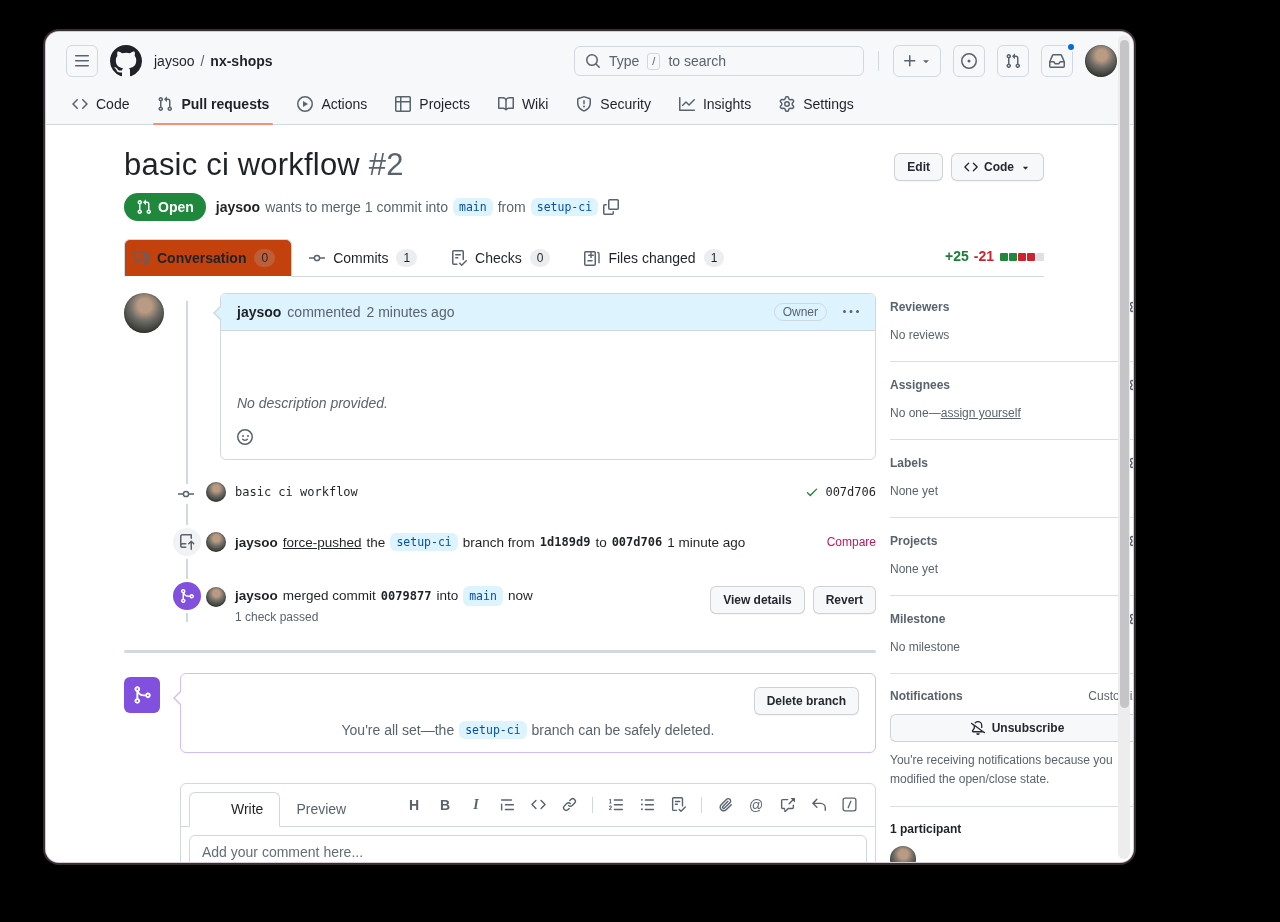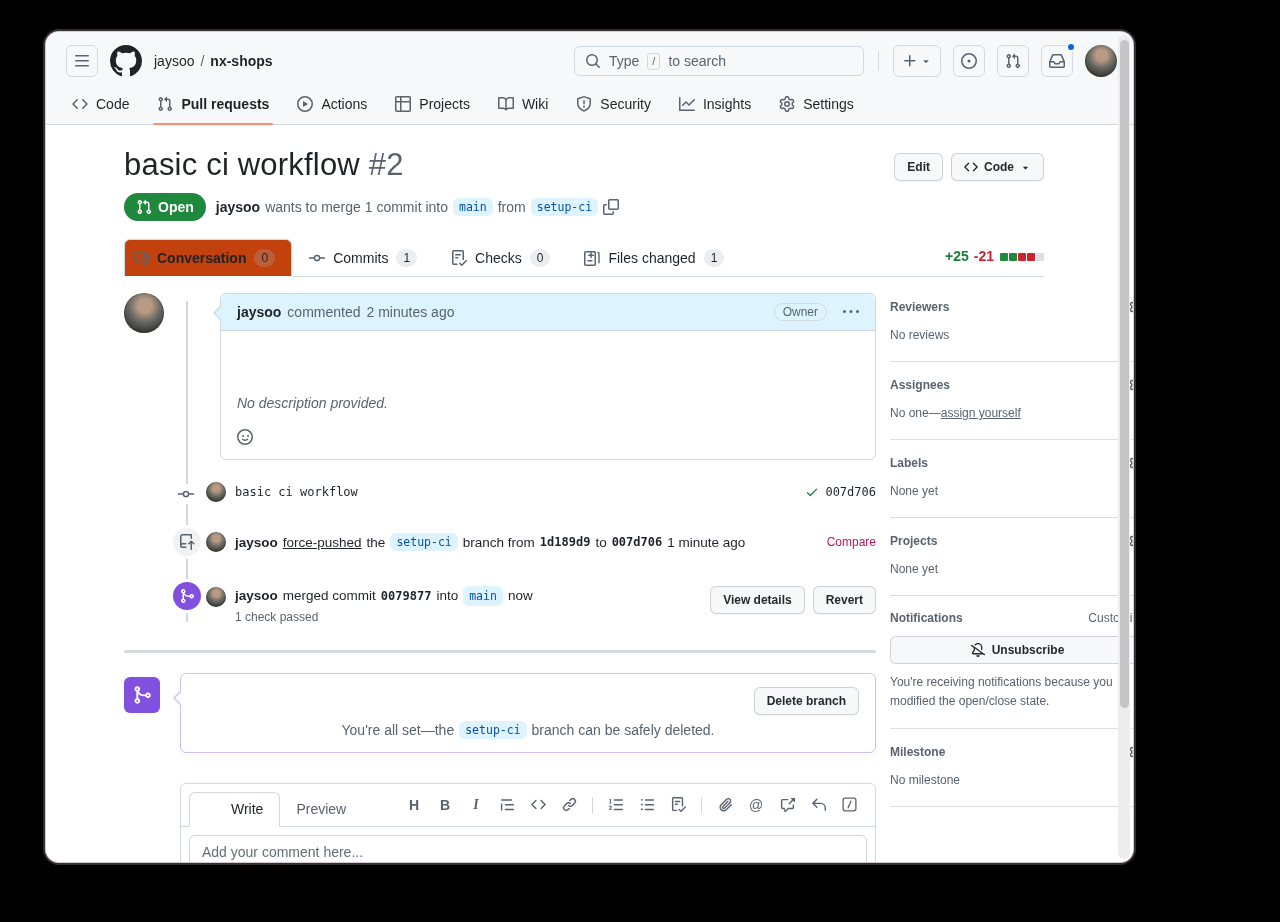--- a/index.html
+++ b/index.html
@@ -764,39 +764,43 @@
           <div class="sb-head">
             <span>Projects</span>
             <svg class="ico gear">
                 <use href="#i-gear"></use>
               </svg>
           </div>
           <div class="sb-body">None yet</div>
         </div>
         <div class="sb-section">
           <div class="sb-head">
+            <span>Milestone</span>
+            <svg class="ico gear">
+                <use href="#i-gear"></use>
+              </svg>
+          </div>
+          <div class="sb-body">No milestone</div>
+        </div>
+        <div class="sb-section">
+          <div class="sb-head">
             <span>Notifications</span>
             <a class="sb-customize">Customize</a>
           </div>
           <button class="unsub-btn">
             <svg class="ico" style="width:14px;height:14px">
                 <use href="#i-bellslash"></use>
               </svg>
             <span>Unsubscribe</span>
           </button>
           <div class="sb-caption">You're receiving notifications because you modified the open/close state.</div>
         </div>
         <div class="sb-section">
-          <div class="sb-head">
-            <span>Milestone</span>
-            <svg class="ico gear">
-                <use href="#i-gear"></use>
-              </svg>
-          </div>
-          <div class="sb-body">No milestone</div>
+          <div class="sb-strong">1 participant</div>
+          <div class="avatar av26" style="margin-top:10px"></div>
         </div>
 
       </div>
     </div>
   </div>
 
   <div class="scroll-track">
     <div class="scroll-thumb"></div>
   </div>
 </div>

